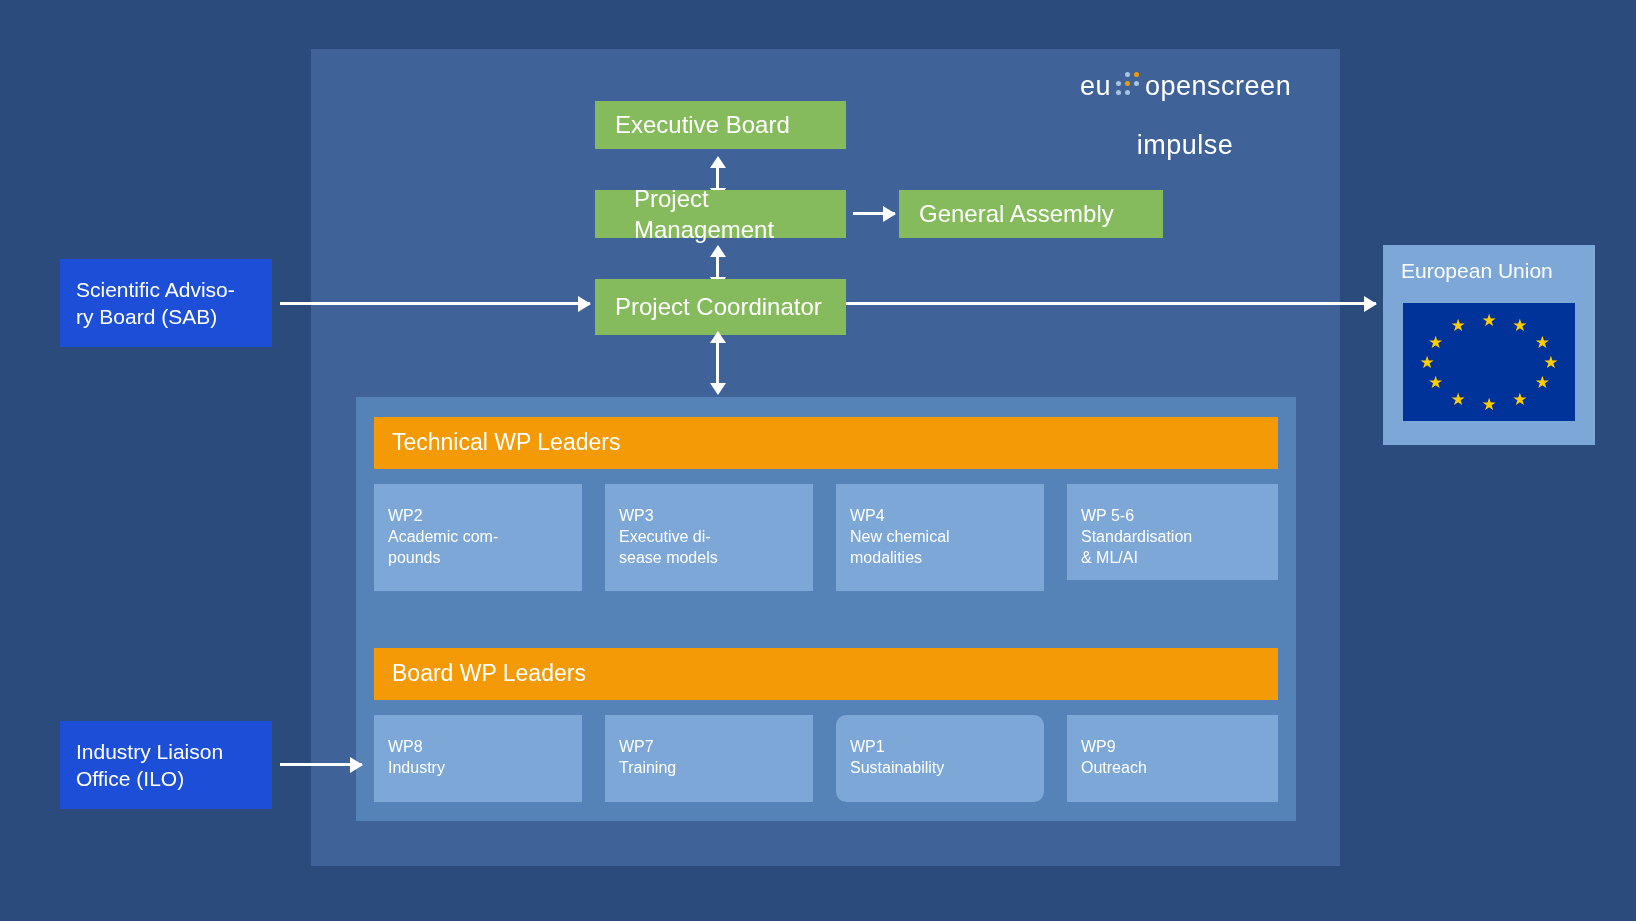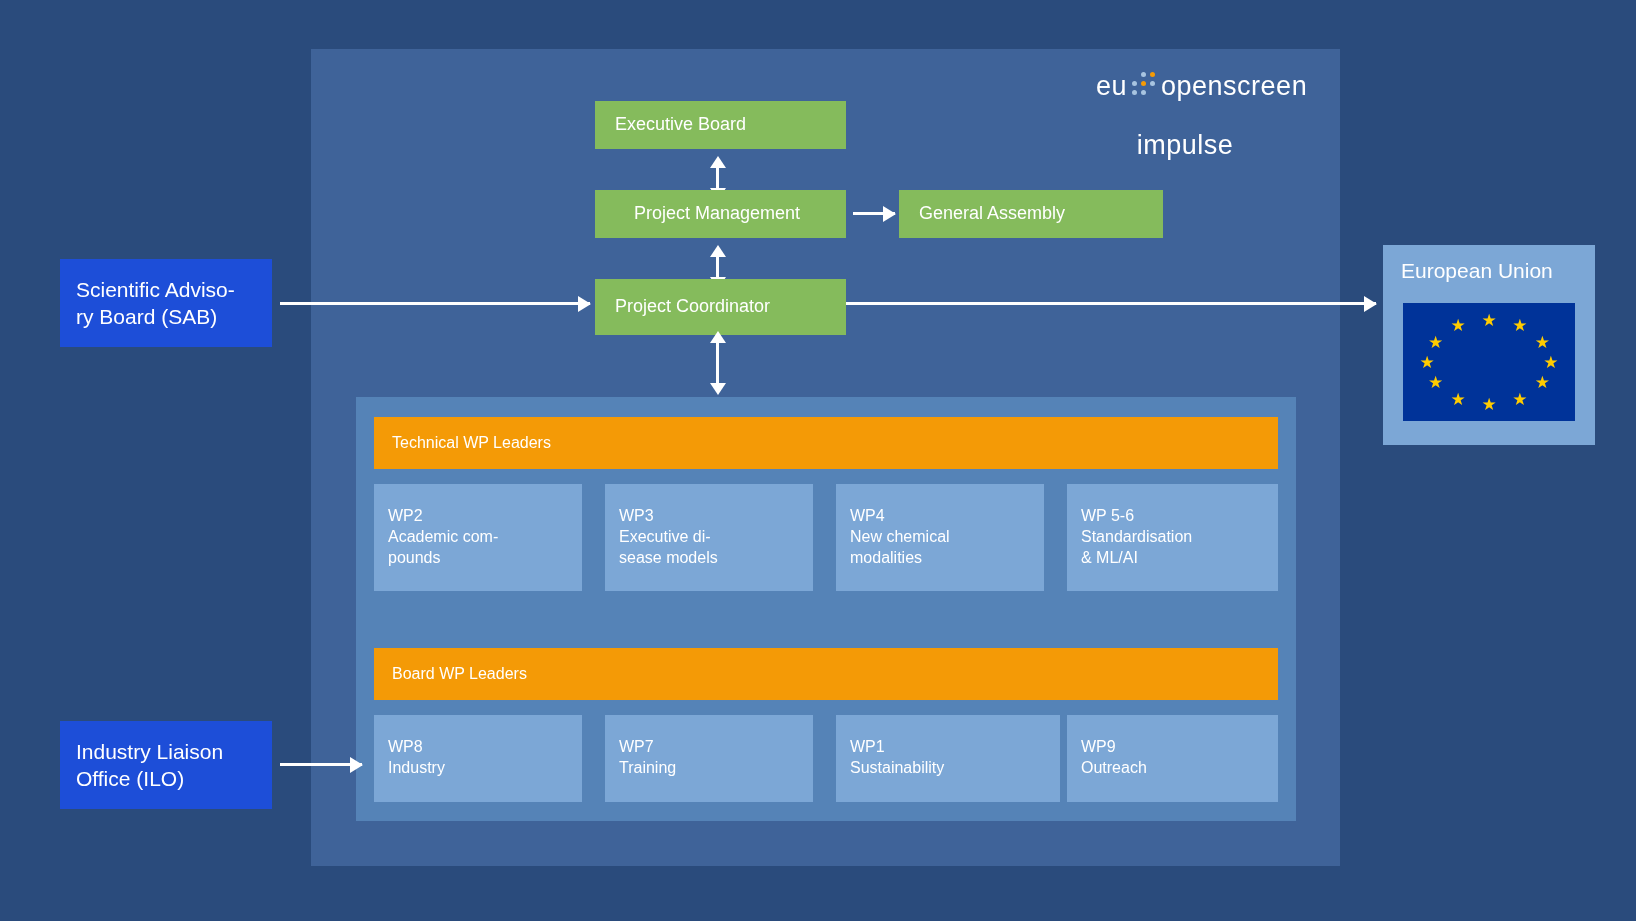--- a/index.html
+++ b/index.html
@@ -34,33 +34,33 @@
     box-sizing: border-box;
     display: flex;
     flex-direction: column;
     justify-content: center;
     color: #ffffff;
     line-height: 1.3;
   }
 
   .green-box {
     background: #85bb5c;
-    font-size: 18px;
+    font-size: 24px;
     padding-left: 20px;
   }
 
   .lightblue-box {
     background: #1d4ed8;
     font-size: 21px;
     padding: 0 16px;
   }
 
   .orange-bar {
     background: #f49a06;
-    font-size: 16px;
+    font-size: 23px;
     padding-left: 18px;
     color: #ffffff;
   }
 
   .wp-box {
     background: #7ca7d6;
     font-size: 16px;
     padding: 0 14px;
     justify-content: flex-start;
     padding-top: 22px;
@@ -83,21 +83,20 @@
     width: 220px;
     height: 62px;
     color: #ffffff;
     font-size: 27px;
     letter-spacing: 0.5px;
   }
   .logo-row1 {
     display: flex;
     align-items: center;
     height: 32px;
-    margin-left: 16px;
   }
   .logo-row2 {
     text-align: center;
     width: 210px;
     height: 30px;
     line-height: 30px;
     margin-top: 28px;
   }
   .dots {
     display: inline-grid;
@@ -270,39 +269,39 @@
     <div class="box wp-box" style="left:249px; top:87px; width:208px; height:107px;">
       <span>WP3</span>
       <span>Executive di-</span>
       <span>sease models</span>
     </div>
     <div class="box wp-box" style="left:480px; top:87px; width:208px; height:107px;">
       <span>WP4</span>
       <span>New chemical</span>
       <span>modalities</span>
     </div>
-    <div class="box wp-box" style="left:711px; top:87px; width:211px; height:107px;">
+    <div class="box wp-box" style="left:711px; top:87px; width:211px; height:96px;">
       <span>WP 5-6</span>
       <span>Standardisation</span>
       <span>&amp; ML/AI</span>
     </div>
 
     <div class="box orange-bar" style="left:18px; top:251px; width:904px; height:52px;">
       <span>Board WP Leaders</span>
     </div>
 
     <div class="box wp-box" style="left:18px; top:318px; width:208px; height:87px;">
       <span>WP8</span>
       <span>Industry</span>
     </div>
     <div class="box wp-box" style="left:249px; top:318px; width:208px; height:87px;">
       <span>WP7</span>
       <span>Training</span>
     </div>
-    <div class="box wp-box" style="left:480px; top:318px; width:224px; height:87px;">
+    <div class="box wp-box" style="left:480px; top:318px; width:208px; height:87px;border-radius:10px;">
       <span>WP1</span>
       <span>Sustainability</span>
     </div>
     <div class="box wp-box" style="left:711px; top:318px; width:211px; height:87px;">
       <span>WP9</span>
       <span>Outreach</span>
     </div>
   </div>
 
   <div class="box lightblue-box" style="left:60px; top:721px; width:212px; height:88px;">

